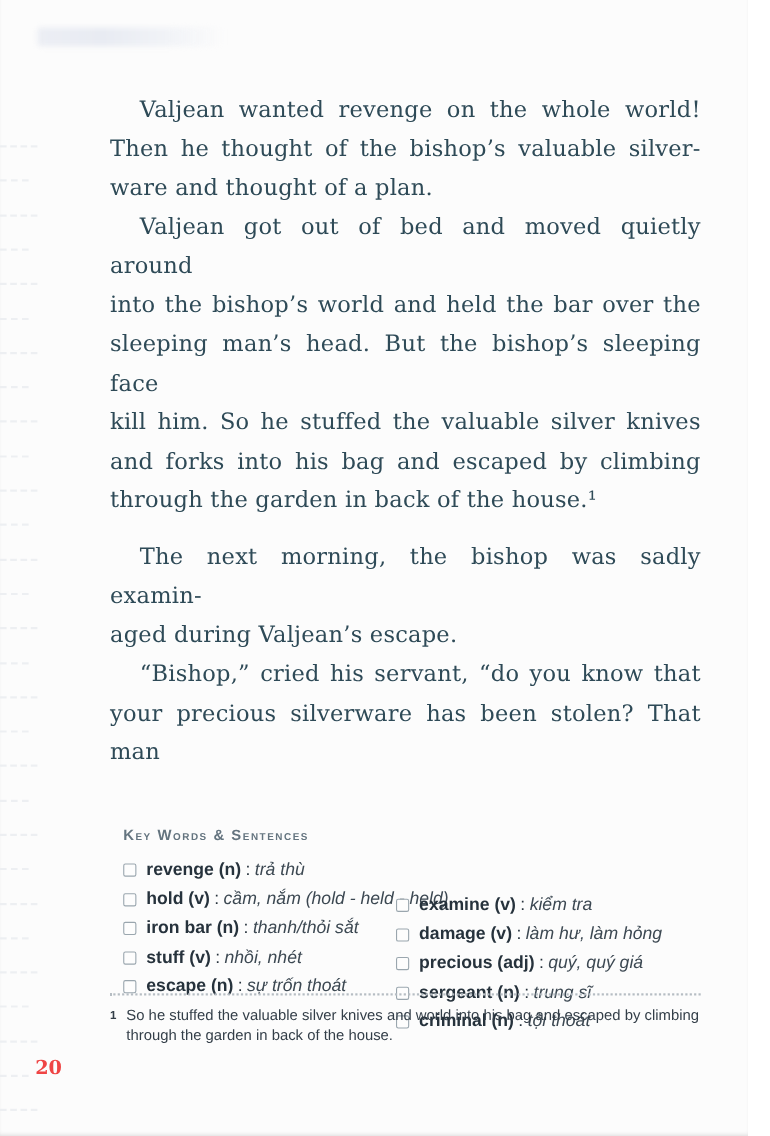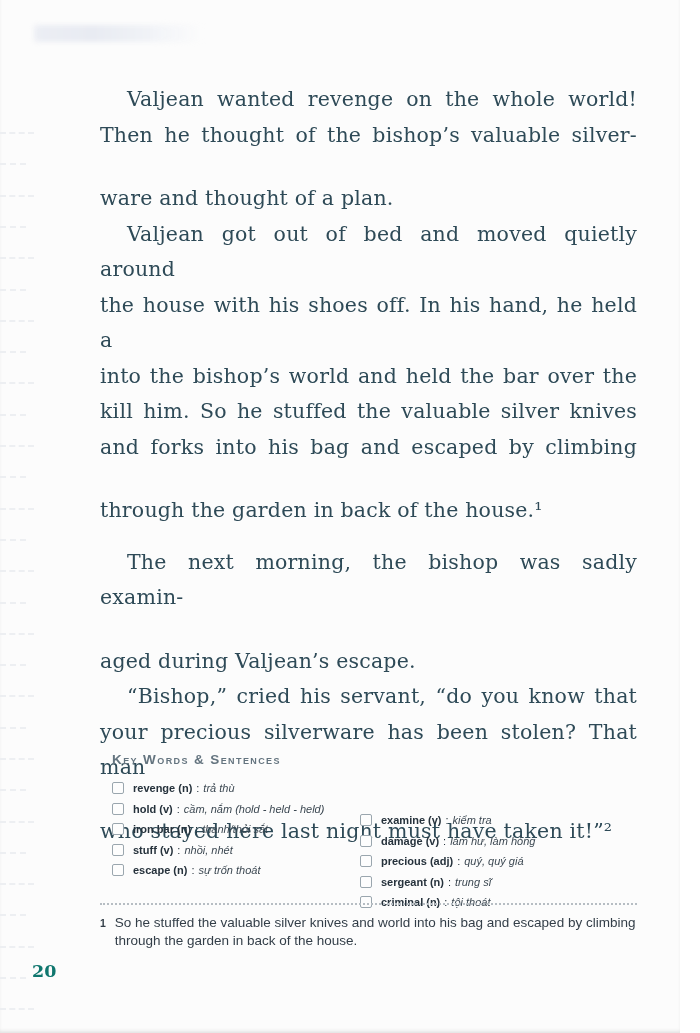--- a/index.html
+++ b/index.html
@@ -28,40 +28,40 @@
   }
 
   
   .story {
     position:absolute; left:100px; top:82px; width:537px;
     font-size:20.5px; line-height:35.5px;
     color:#2e4a57;
     letter-spacing:.2px;
   }
   .story .line { text-align:justify; text-align-last:justify; }
-  .story .line.last { text-align-last:left;margin-top:28px; }
+  .story .line.last { text-align-last:left; }
   .story .line.indent { text-indent:27px; }
   .story .para.gap { margin-top:16px; }
 
   
   .keywords {
     position:absolute; left:112px; top:752px; width:540px;
     font-family:"Liberation Sans", sans-serif;
   }
   .keywords h2 {
     margin:0; font-size:13.5px; font-weight:bold;
     font-variant:small-caps; letter-spacing:1.4px;
     color:#64747f;
   }
   .kw-grid { display:flex; margin-top:15px; }
   .kw-col { list-style:none; margin:0; padding:0; width:248px; }
   .kw-col.right { flex:1;margin-top:32px; }
   .kw-col li {
     display:flex; align-items:center;
-    margin-bottom:8.5px; font-size:11px; color:#2c3640;
+    margin-bottom:8.5px; font-size:16px; color:#2c3640;
     white-space:nowrap;
   }
   .cb {
     width:10px; height:10px; flex:none;
     border:1px solid #9aa6ae; border-radius:2px;
     margin-right:9px; background:#fdfdfd;
   }
   .term { font-weight:bold; color:#26323c; }
   .sep  { margin:0 4px; color:#26323c; }
   .def  { font-style:italic; color:#3c4852; }
@@ -78,21 +78,21 @@
     font-size:13.5px; line-height:17.5px; color:#333e48;
   }
   .fn-marker {
     font-size:10.5px; font-weight:bold;
     margin-right:9px; padding-top:1px; flex:none;
   }
   .fn-text { flex:1; }
 
   .page-number {
     position:absolute; left:32px; top:961px;
-    font-size:17.5px; font-weight:bold; color:#0f766e;
+    font-size:17.5px; font-weight:bold; color:#ef4444;
     font-family:"DejaVu Serif", serif;
   }
 </style>
 </head>
 <body>
 
 <div class="page">
 
   <div class="ghost-header"></div>
 
@@ -129,34 +129,33 @@
     </div>
 
   <main class="story">
       <div class="para">
         <div class="line indent">Valjean wanted revenge on the whole world!</div>
         <div class="line">Then he thought of the bishop’s valuable silver-</div>
         <div class="line last">ware and thought of a plan.</div>
       </div>
       <div class="para">
         <div class="line indent">Valjean got out of bed and moved quietly around</div>
-        <div class="line">the house with his shoes off. In his hand, he held a</div>
         <div class="line">into the bishop’s world and held the bar over the</div>
+        <div class="line">sleeping man’s head. But the bishop’s sleeping face</div>
         <div class="line">kill him. So he stuffed the valuable silver knives</div>
         <div class="line">and forks into his bag and escaped by climbing</div>
         <div class="line last">through the garden in back of the house.¹</div>
       </div>
       <div class="para gap">
         <div class="line indent">The next morning, the bishop was sadly examin-</div>
         <div class="line last">aged during Valjean’s escape.</div>
       </div>
       <div class="para">
         <div class="line indent">“Bishop,” cried his servant, “do you know that</div>
         <div class="line">your precious silverware has been stolen? That man</div>
-        <div class="line last">who stayed here last night must have taken it!”²</div>
       </div>
     </main>
 
   <section class="keywords">
     <h2>Key Words &amp; Sentences</h2>
     <div class="kw-grid">
       <ul class="kw-col left">
           <li>
             <span class="cb"></span>
             <span class="term">revenge (n)</span>

